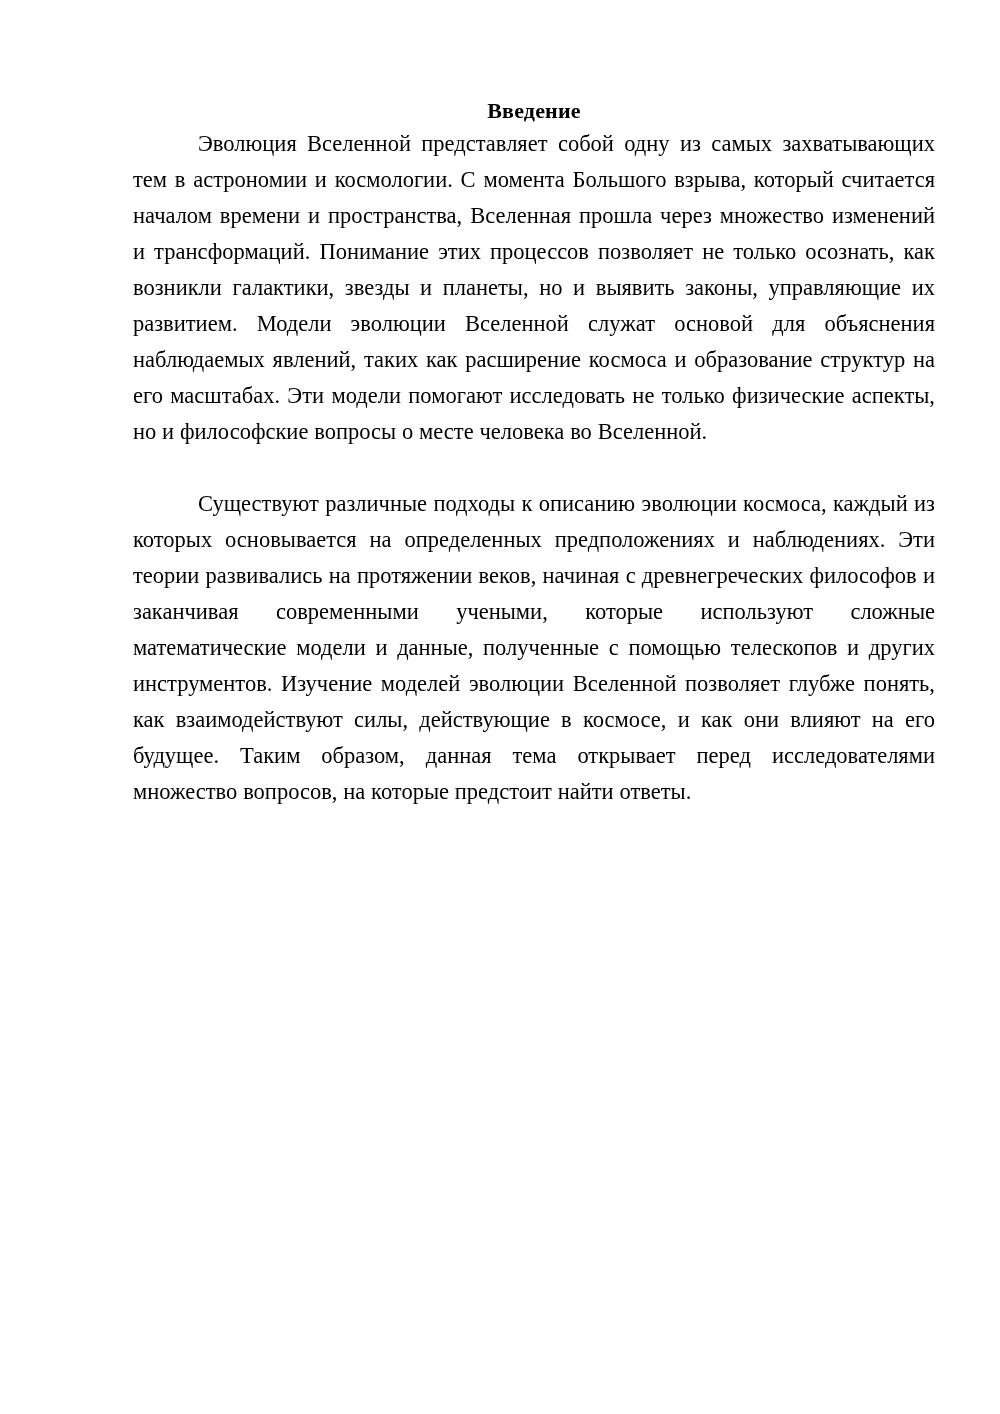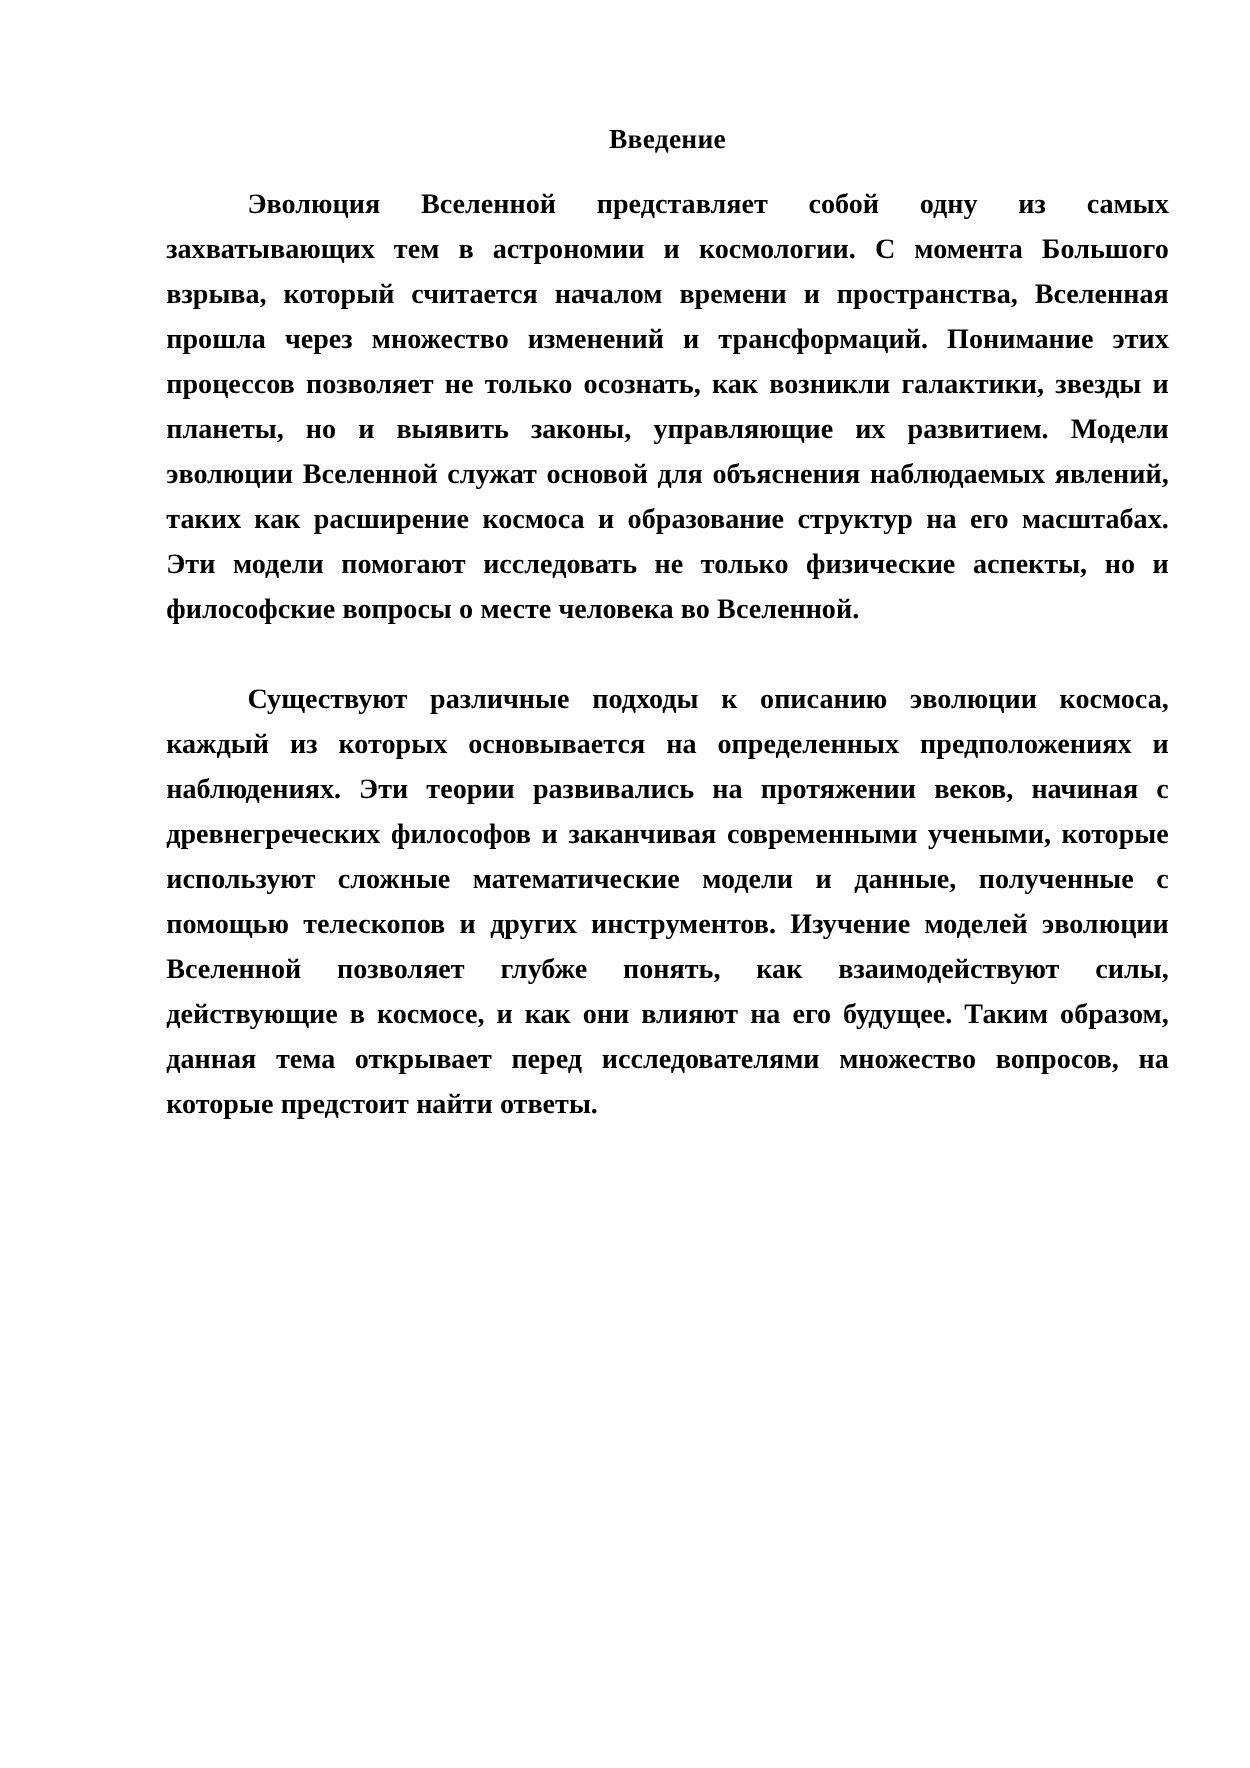--- a/index.html
+++ b/index.html
@@ -35,22 +35,20 @@
     font-size: 22px;
     font-weight: bold;
     text-align: center;
     margin: 0;
     padding-top: 96px;
     letter-spacing: 0.2px;
     line-height: 30px;
   }
 
   .body-block {
-    margin-top: 19px;
-    font-weight: bold;
   }
 
   .para {
     font-size: 22.5px;
     line-height: 36px;
     text-align: justify;
     text-justify: inter-word;
     text-indent: 65px;
     margin: 0 0 36px 0;
     hyphens: none;

